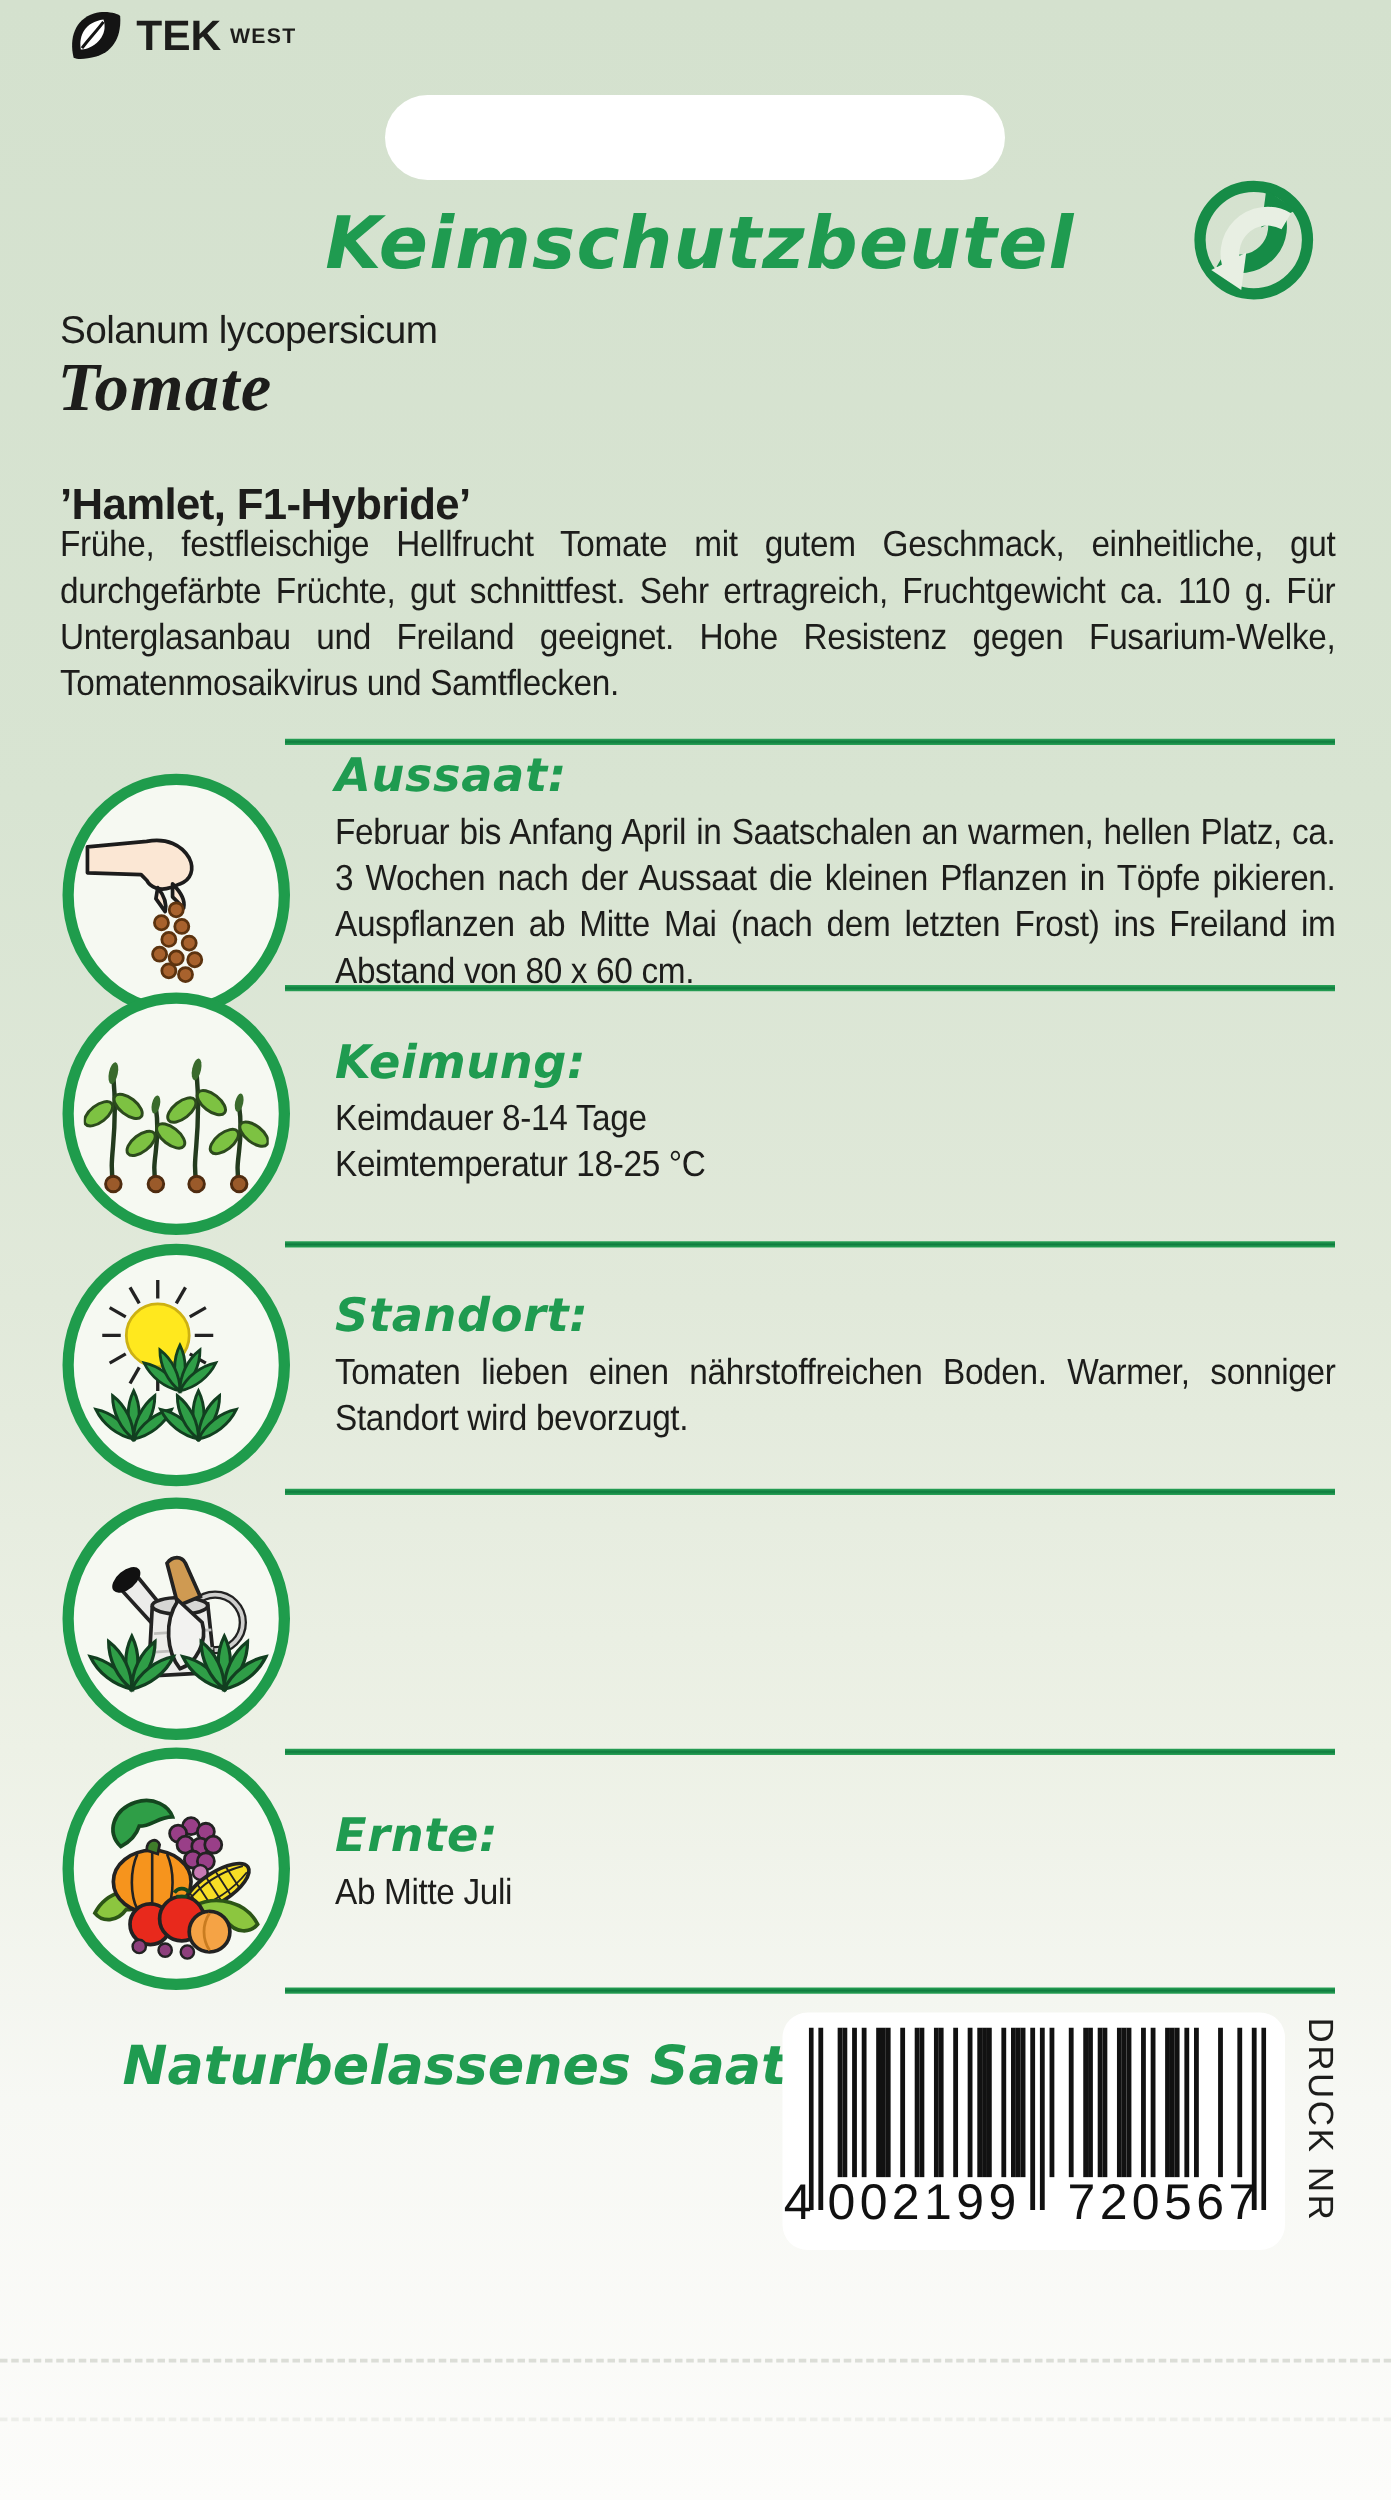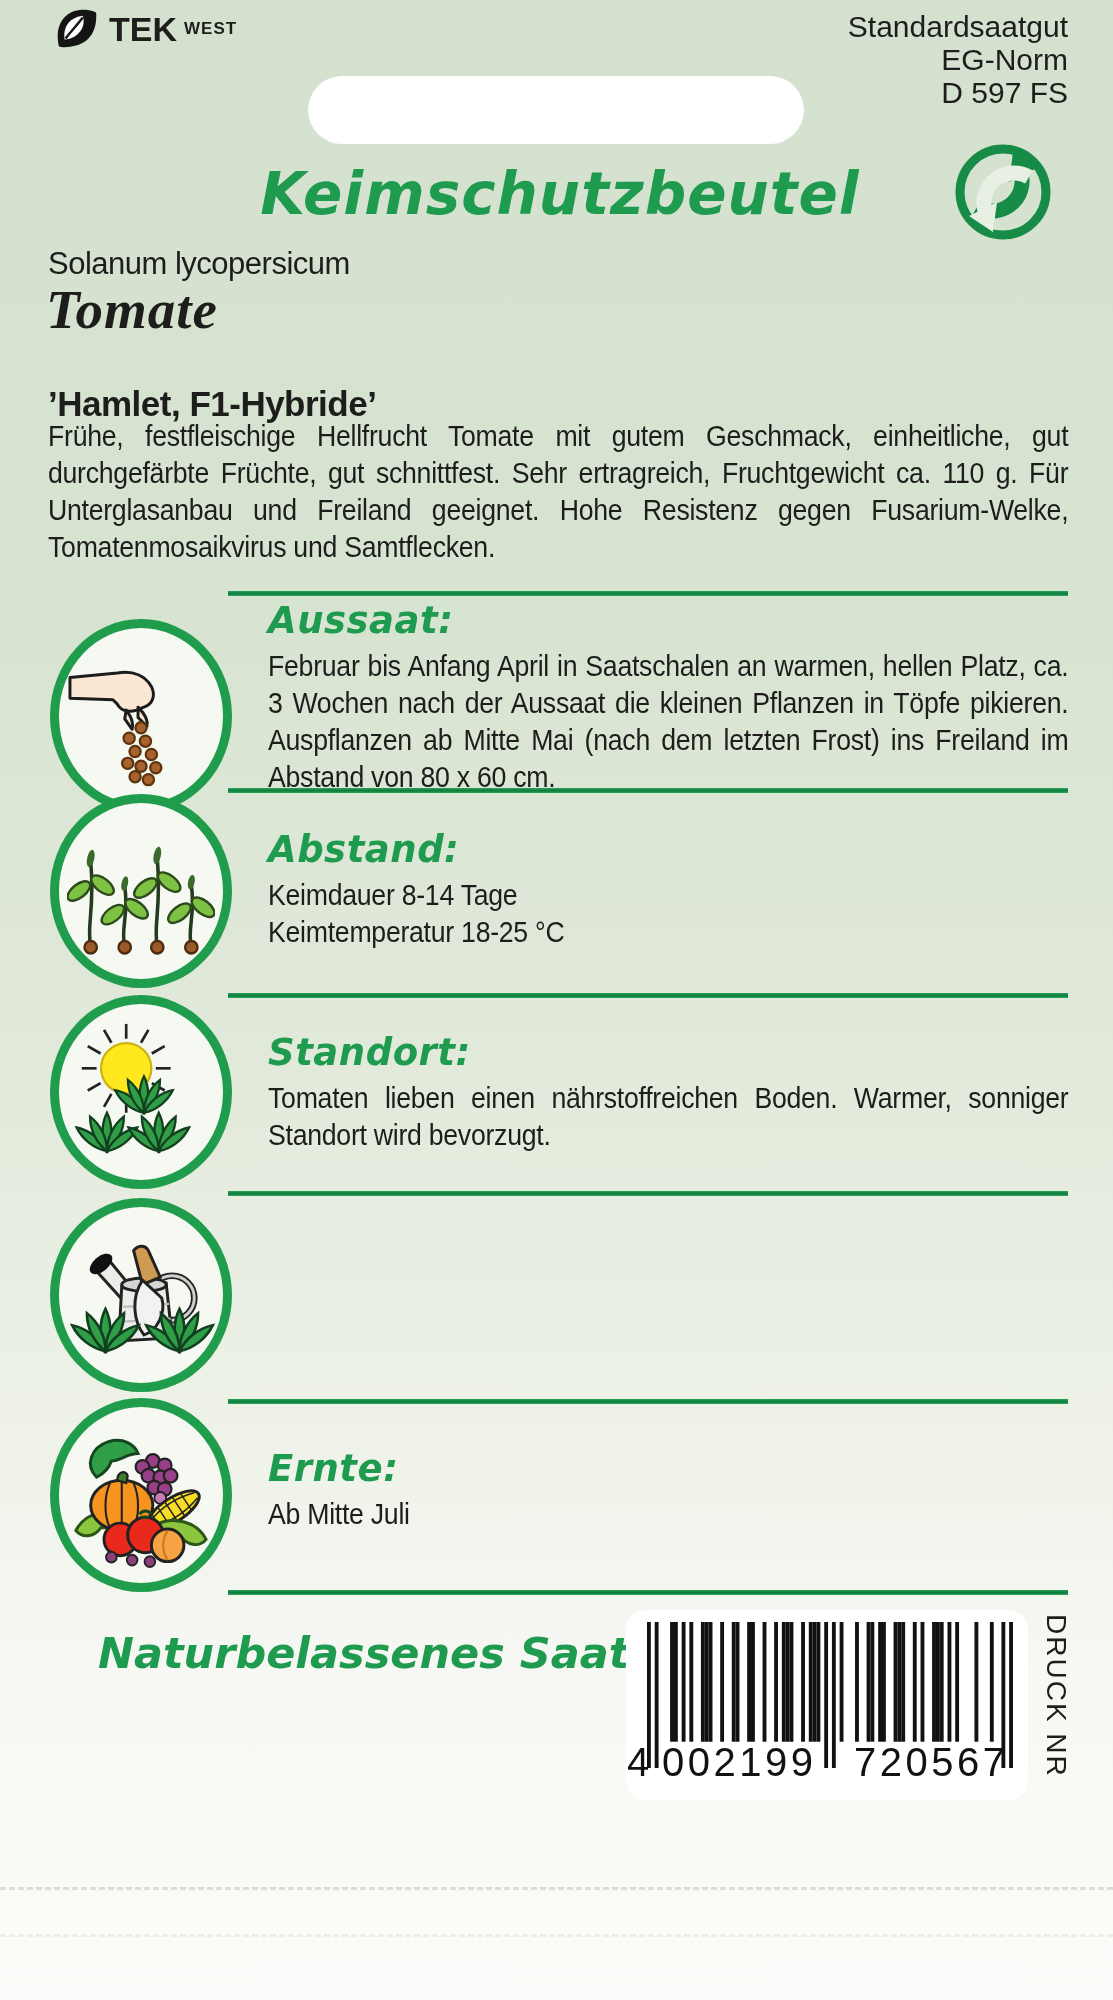--- a/index.html
+++ b/index.html
@@ -60,25 +60,20 @@
   <div class="abs brand">
     <svg viewBox="0 0 50 44">
       <path d="M5,40 C1,24 6,8 22,3 C32,0 42,3 44,5 C45,20 40,34 24,39 C16,41 9,42 5,40 Z" fill="#141414"></path>
       <path d="M11,33 C9,21 15,10 30,8 C33,17 29,27 17,32 C14,33 12,33 11,33 Z" fill="#ffffff"></path>
       <path d="M12,32 C18,24 24,18 30,10" stroke="#141414" stroke-width="2.5" fill="none"></path>
     </svg>
     <span class="brand-main">TEK</span>
     <span class="brand-sub">WEST</span>
   </div>
 
-  <div class="abs norm">
-    <div>Standardsaatgut</div>
-    <div>EG-Norm</div>
-    <div>D 597 FS</div>
-  </div>
 
   <div class="abs pill"></div>
 
   <div class="abs banner script">Keimschutzbeutel</div>
 
   <svg class="abs greendot" viewBox="0 0 100 100">
     <circle cx="50" cy="50" r="43" fill="none" stroke="#168c47" stroke-width="9"></circle>
     <path d="M24,65 A30,30 0 0 0 65,24" stroke="#168c47" stroke-width="15" fill="none"></path>
     <polygon points="60,10 84,26 56,40" fill="#168c47"></polygon>
     <path d="M76,35 A30,30 0 0 0 35,76" stroke="#e8efe3" stroke-width="15" fill="none"></path>
@@ -155,21 +150,21 @@
         </g>
         <g fill="#9a5a2a" stroke="#4f2c10" stroke-width="1.6">
           <circle cx="16" cy="88" r="4.2"></circle>
             <circle cx="39" cy="88" r="4.2"></circle>
           <circle cx="61" cy="88" r="4.2"></circle>
             <circle cx="84" cy="88" r="4.2"></circle>
         </g>
       </svg>
     </div>
     <div class="content" style="top:40px">
-      <div class="sec-title script">Abstand:</div>
+      <div class="sec-title script">Keimung:</div>
       <div class="sec-text">
         <div class="sec-line">Keimdauer 8-14 Tage</div>
         <div class="sec-line">Keimtemperatur 18-25 °C</div>
       </div>
     </div>
   </div>
 
   <div class="abs section" style="top:993px;height:198px">
     <div class="icon">
       <svg viewBox="0 0 100 100">

